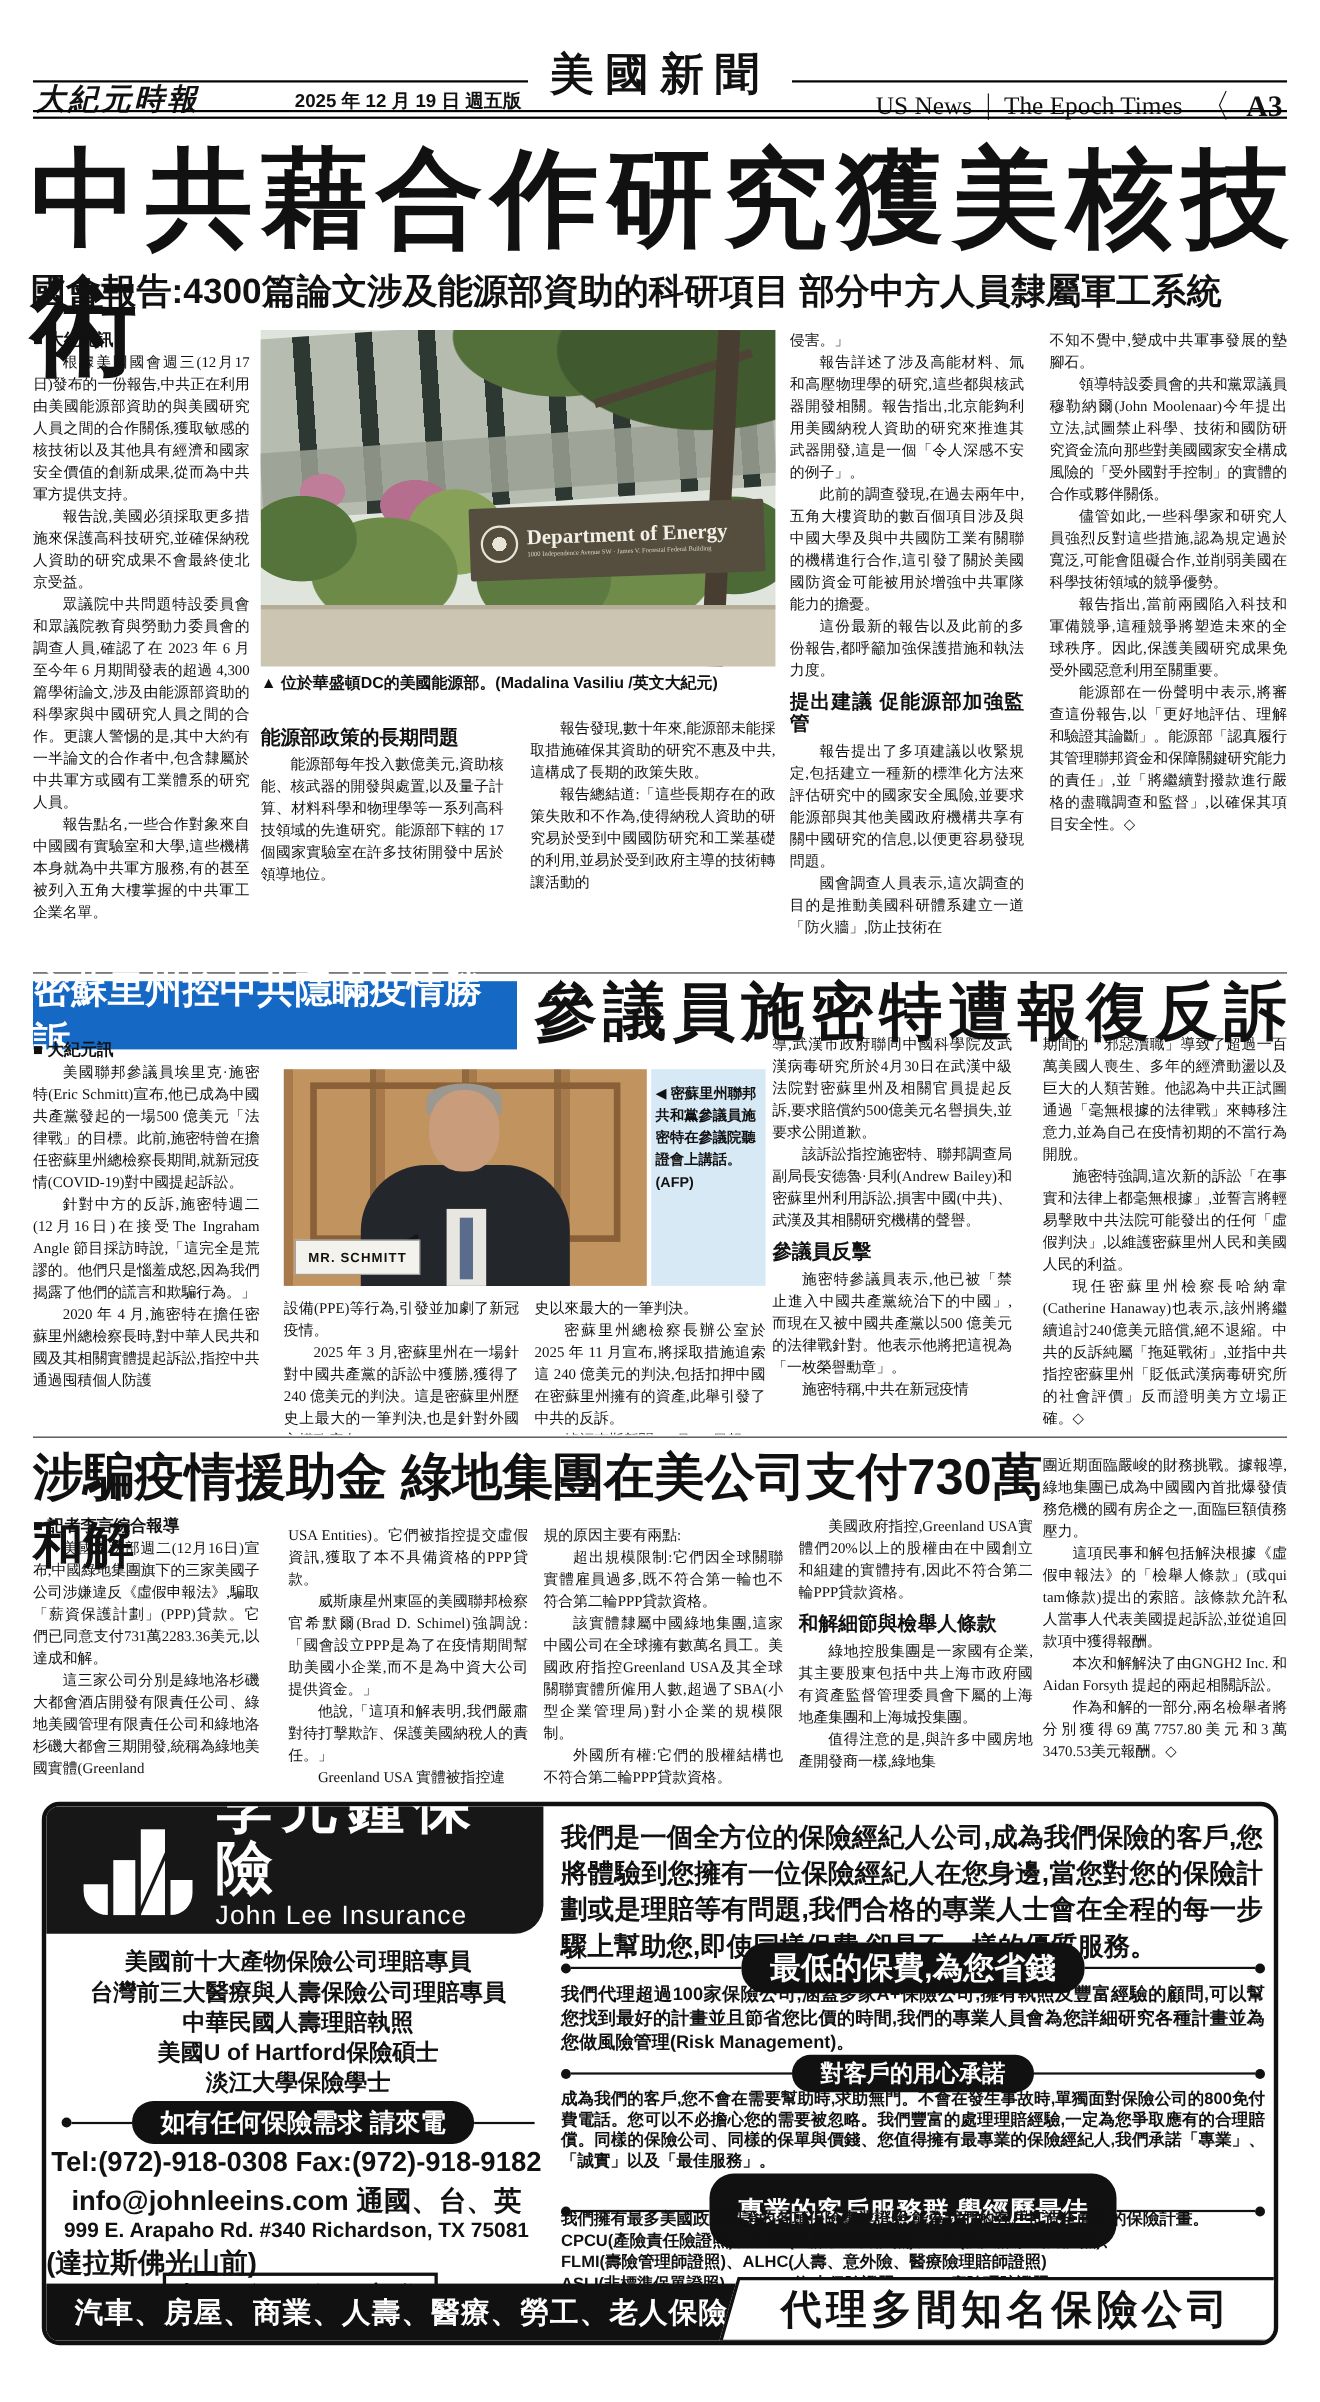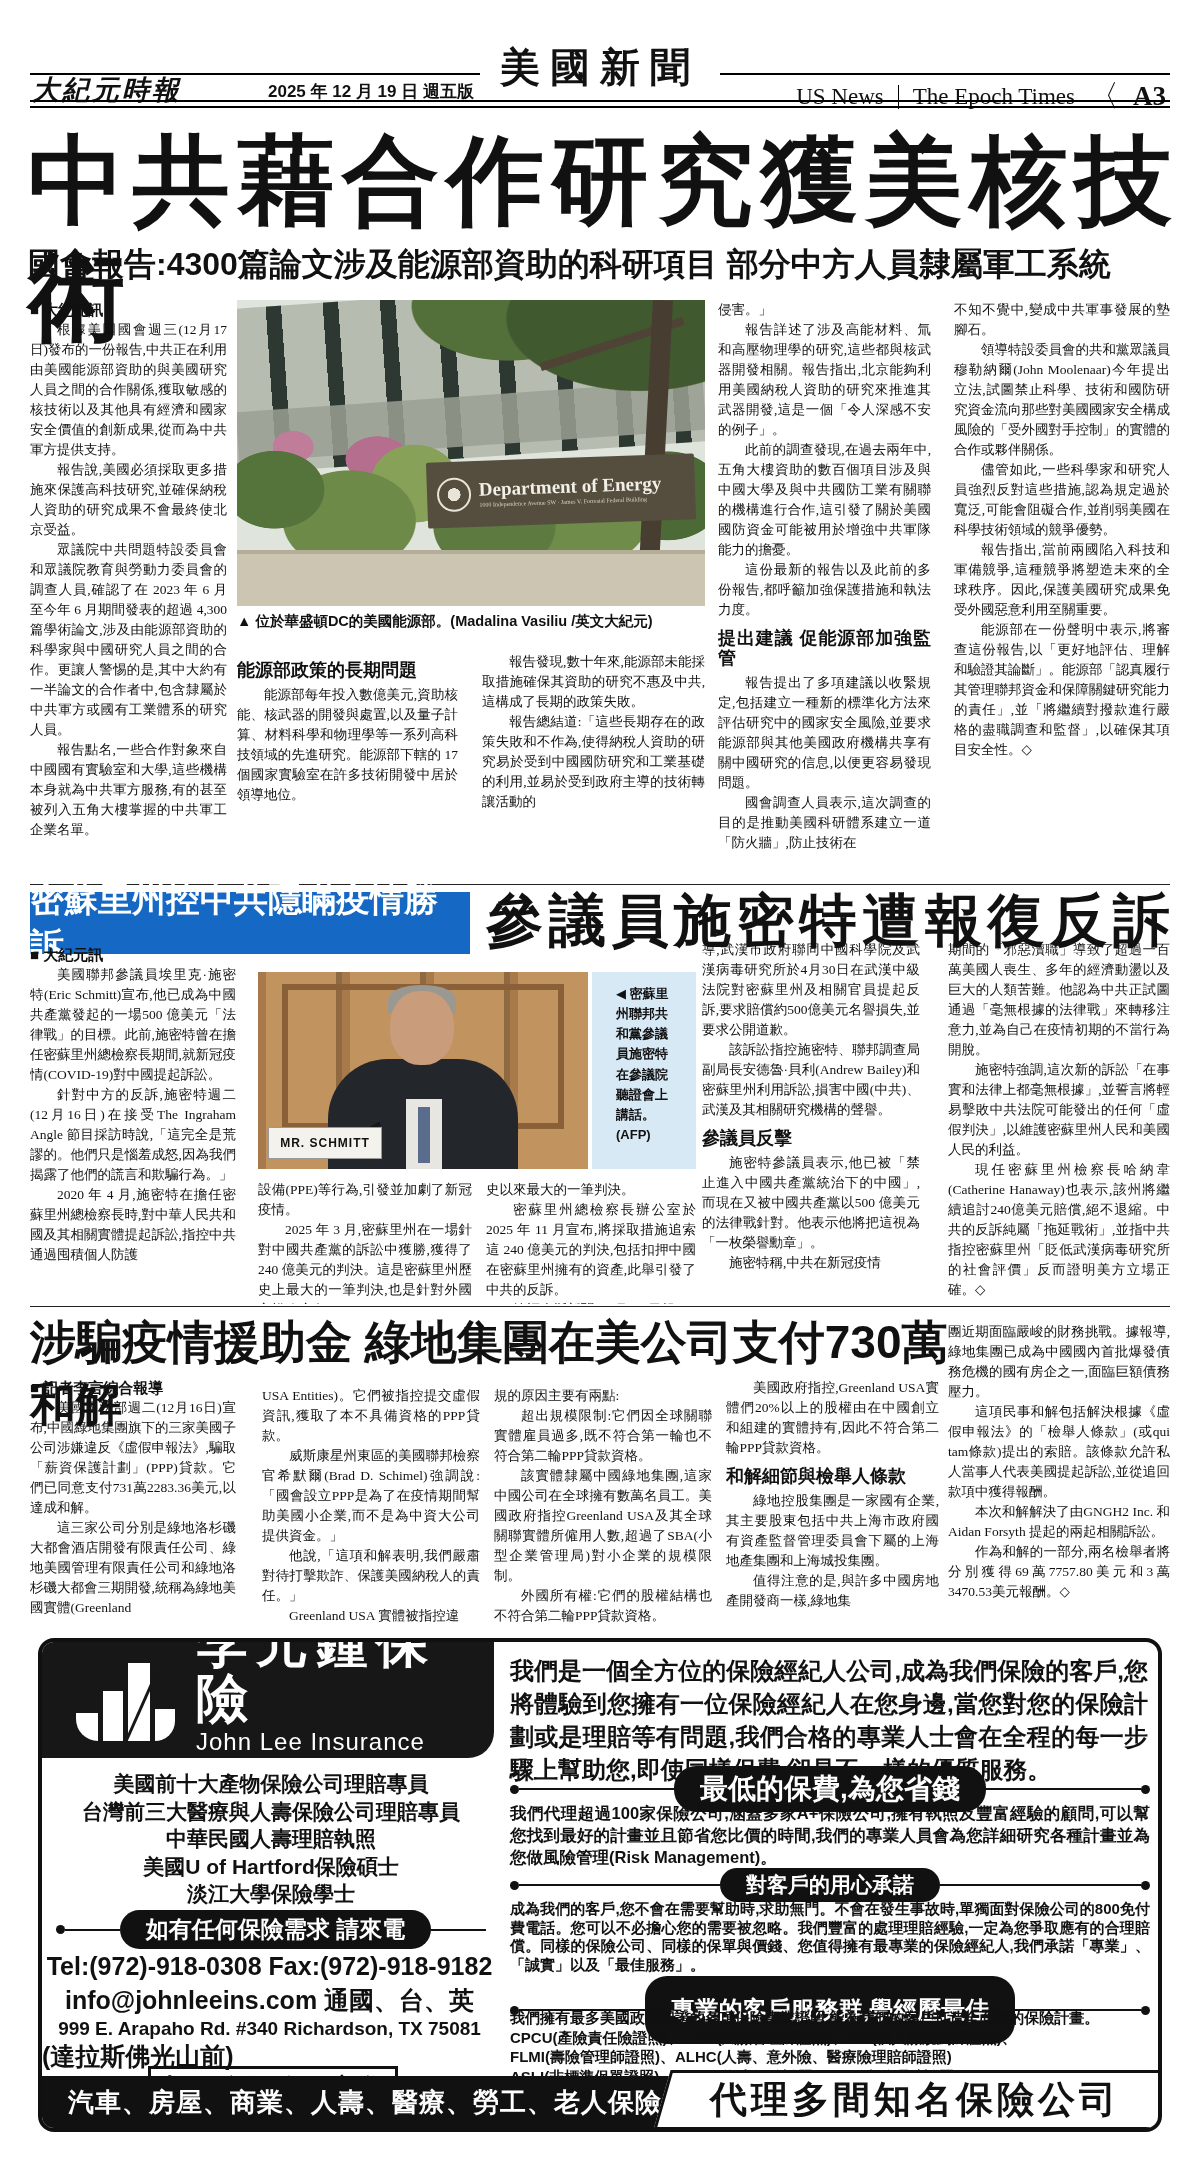--- a/index.html
+++ b/index.html
@@ -70,21 +70,21 @@
   .sch-body{position:absolute;bottom:0;left:70px;width:190px;height:110px;background:#23262b;
     border-radius:60px 60px 0 0;}
   .sch-shirt{position:absolute;bottom:0;left:148px;width:36px;height:70px;background:#e8e6e0;}
   .sch-tie{position:absolute;bottom:6px;left:160px;width:12px;height:56px;background:#5a6c8c;}
   .sch-head{position:absolute;bottom:104px;left:132px;width:64px;height:74px;border-radius:46%;background:#c99d7c;}
   .sch-hair{position:absolute;bottom:156px;left:130px;width:68px;height:28px;border-radius:50% 50% 0 0;background:#9b9891;}
   .sch-mic{position:absolute;bottom:28px;left:60px;width:66px;height:4px;background:#14161a;transform:rotate(-28deg);}
   .sch-plate{position:absolute;bottom:10px;left:10px;width:112px;height:30px;background:#f4f2ec;border:1px solid #999;
     display:flex;align-items:center;justify-content:center;font-size:12px;font-weight:bold;letter-spacing:1px;
     font-family:"Liberation Sans",sans-serif;}
-  .a2-capbox{top:972px;left:592px;width:104px;height:197px;box-sizing:border-box;padding:12px 24px;
+  .a2-capbox{top:972px;left:592px;width:104px;height:197px;box-sizing:border-box;padding:12px 4px;
     font-size:13px;line-height:1.55;}
   
   .a3-head{top:1312px;left:30px;width:918px;font-size:46px;font-weight:900;}
   
   .ad{top:1638px;left:38px;width:1124px;height:494px;border:4.5px solid #101010;border-radius:16px;
       box-sizing:border-box;overflow:hidden;background:#fff;font-family:"Liberation Sans","DejaVu Sans",sans-serif;}
   .ad-logo{position:absolute;top:0;left:0;width:452px;height:116px;background:#171717;color:#fff;
       display:flex;align-items:center;gap:20px;padding-left:34px;box-sizing:border-box;border-radius:0 0 26px 0;}
   .ad-icon{position:relative;width:100px;height:82px;flex:none;}
   .ad-icon .i1{position:absolute;left:0;bottom:0;width:22px;height:28px;background:#fff;border-radius:0 0 0 22px;}

